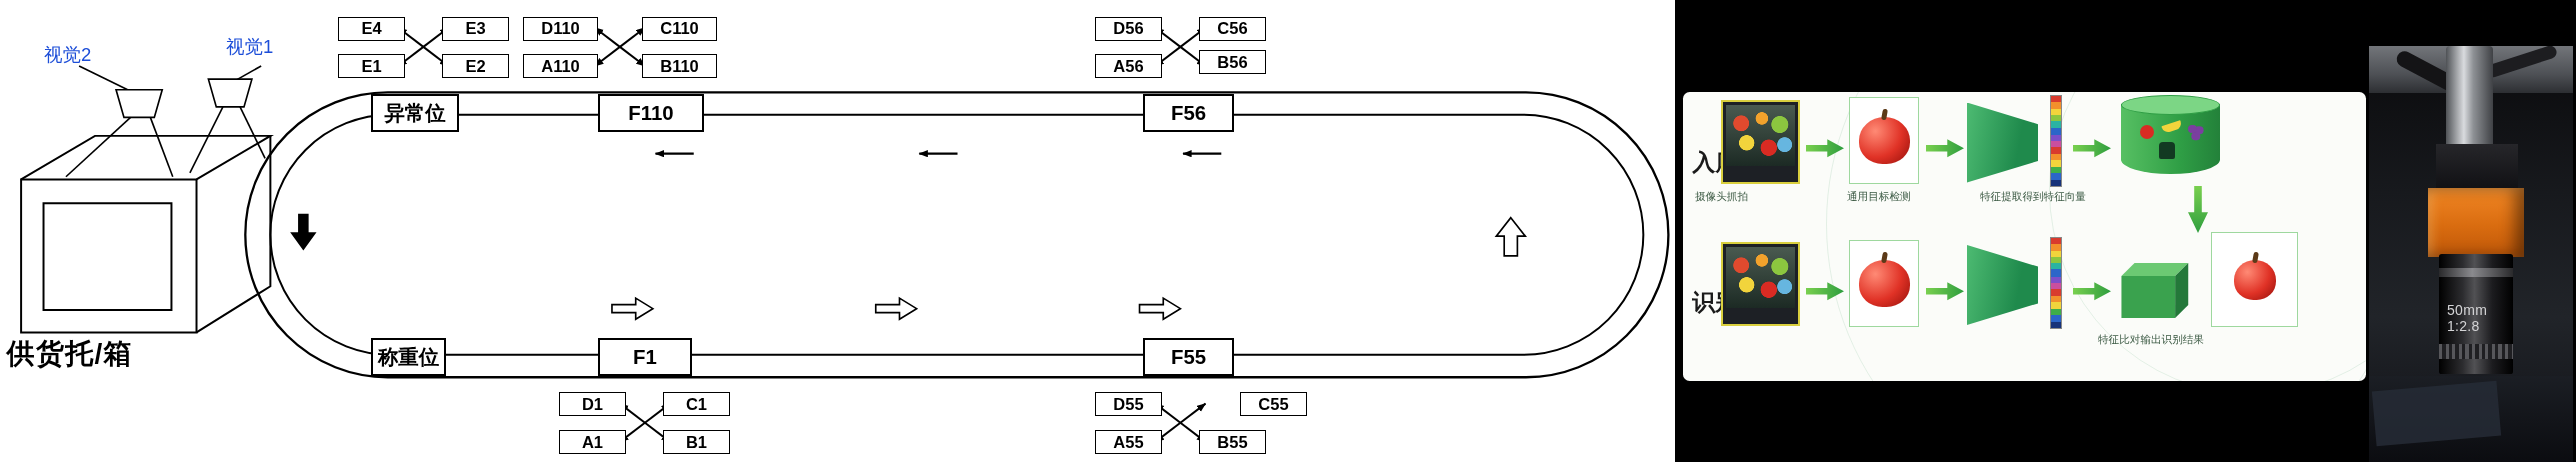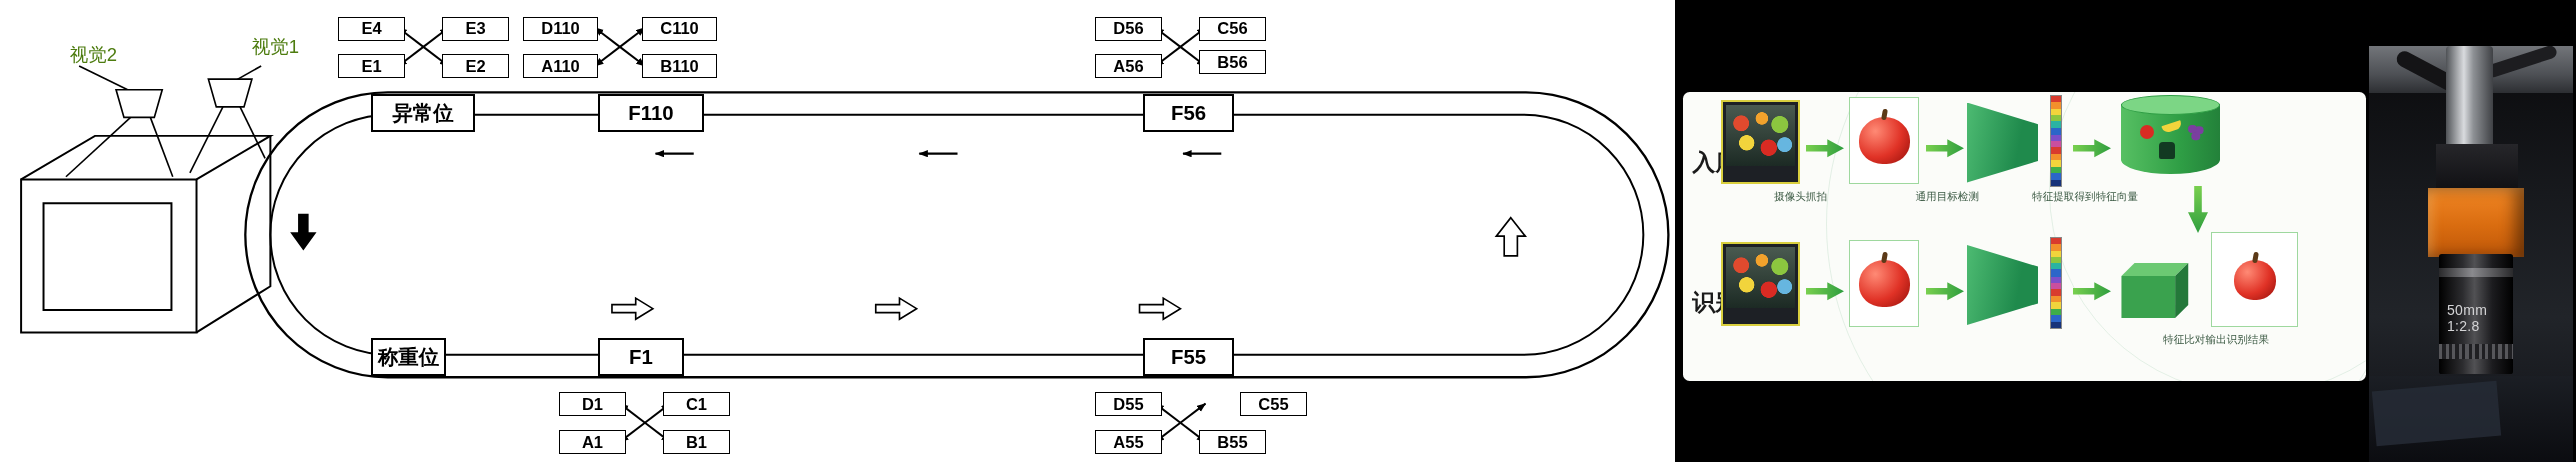--- a/index.html
+++ b/index.html
@@ -3,36 +3,36 @@
 <meta charset="utf-8">
 <style>
   *{margin:0;padding:0;box-sizing:border-box}
   html,body{width:2576px;height:463px;background:#fff;font-family:"Liberation Sans",sans-serif;overflow:hidden}
   #app{position:relative;width:2576px;height:463px}
   section{position:absolute}
 
   
   #left-diagram{left:0;top:0;width:1675px;height:463px;background:#fff}
   #left-diagram svg{position:absolute;left:0;top:0}
-  .vlabel{position:absolute;width:73px;text-align:right;font-size:18.5px;color:#4d7c0f}
+  .vlabel{position:absolute;width:73px;text-align:left;font-size:18.5px;color:#1d4ed8}
   #supply-label{position:absolute;left:6.6px;top:335px;font-size:28px;font-weight:700;color:#000;letter-spacing:1.3px}
   .station{position:absolute;height:38px;background:#fff;border:2px solid #000;display:flex;align-items:center;justify-content:center;font-size:20.4px;font-weight:600;color:#000}
   .cell{position:absolute;width:67px;height:24px;background:#fff;border:1.6px solid #000;display:flex;align-items:center;justify-content:center;font-size:16.5px;font-weight:600;color:#000}
   .cell.w114{width:75px}
 
   
   #dark-region{left:1675px;top:0;width:901px;height:463px;background:#000}
 
   
   #pipeline-panel{left:1683px;top:92px;width:683px;height:289px;background:#fbfcf9;border-radius:6.6px;overflow:hidden}
   .deco{position:absolute;border:1.3px solid rgba(140,198,160,.22);border-radius:50%}
   .deco.d1{right:-92px;top:-106px;width:409px;height:409px}
   .deco.d2{right:-40px;top:-158px;width:580px;height:580px}
   .rowlabel{position:absolute;font-size:23px;font-weight:700;color:#1a1a1a}
-  .cap{position:absolute;font-size:10.6px;color:#3c5a44;text-align:right;white-space:nowrap}
+  .cap{position:absolute;font-size:10.6px;color:#3c5a44;text-align:left;white-space:nowrap}
   .monitor{position:absolute;width:79px;height:84px;background:#1d2025;border:2px solid #d9cf3e}
   .mscreen{position:absolute;left:2.6px;top:2.6px;right:2.6px;bottom:16px;background:
     radial-gradient(circle at 22% 30%,#e04a2e 0 11%,transparent 12%),
     radial-gradient(circle at 52% 22%,#f2a22c 0 10%,transparent 11%),
     radial-gradient(circle at 78% 32%,#8cc63f 0 12%,transparent 13%),
     radial-gradient(circle at 30% 62%,#f2d43c 0 12%,transparent 13%),
     radial-gradient(circle at 62% 70%,#d92b23 0 13%,transparent 14%),
     radial-gradient(circle at 85% 65%,#66b6e0 0 10%,transparent 11%),
     linear-gradient(180deg,#4a5a50,#1c2a24)}
   .garrow{position:absolute;width:38px;height:18.5px;background:linear-gradient(90deg,#79d04f,#2f9e3f);clip-path:polygon(0 33%,56% 33%,56% 2%,100% 50%,56% 98%,56% 67%,0 67%)}
@@ -150,26 +150,27 @@
       <g stroke="#000" stroke-width="3" fill="none">
         <path d="M32,272 H298 V504 H32 Z"></path>
         <path d="M32,272 L144,206 H410 L298,272"></path>
         <path d="M410,206 V434 L298,504"></path>
         <path d="M66,308 H260 V470 H66 Z"></path>
       </g>
     </svg>
 
     <div class="vlabel" style="left:44px;top:42px">视觉2</div>
     <div class="vlabel" style="left:226px;top:34px">视觉1</div>
-
-    <div class="station" style="left:371px;top:94px;width:104px">异常位</div>
+    <div id="supply-label">供货托/箱</div>
+
+    <div class="station" style="left:371px;top:94px;width:88px">异常位</div>
     <div class="station" style="left:598px;top:94px;width:106px">F110</div>
     <div class="station" style="left:1143px;top:94px;width:91px">F56</div>
     <div class="station" style="left:371px;top:338px;width:75px">称重位</div>
-    <div class="station" style="left:598px;top:338px;width:86px">F1</div>
+    <div class="station" style="left:598px;top:338px;width:94px">F1</div>
     <div class="station" style="left:1143px;top:338px;width:91px">F55</div>
 
     <div class="cell" style="left:338px;top:16.5px">E4</div>
     <div class="cell" style="left:442px;top:16.5px">E3</div>
     <div class="cell" style="left:338px;top:54px">E1</div>
     <div class="cell" style="left:442px;top:54px">E2</div>
 
     <div class="cell w114" style="left:523px;top:16.5px">D110</div>
     <div class="cell w114" style="left:642px;top:16.5px">C110</div>
     <div class="cell w114" style="left:523px;top:54px">A110</div>

